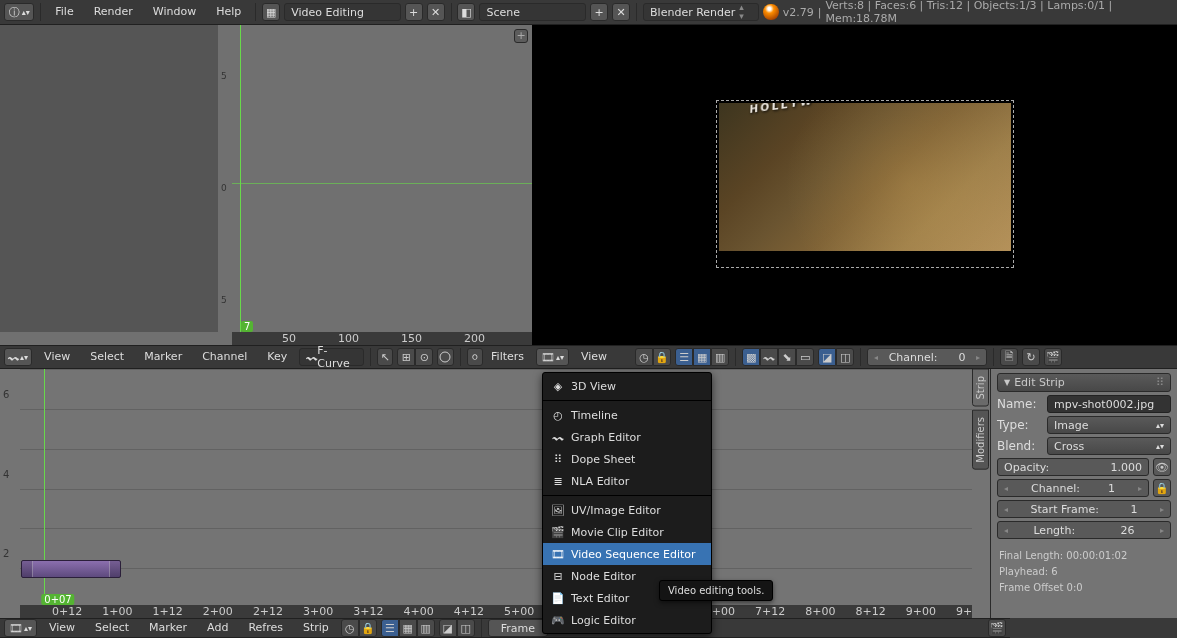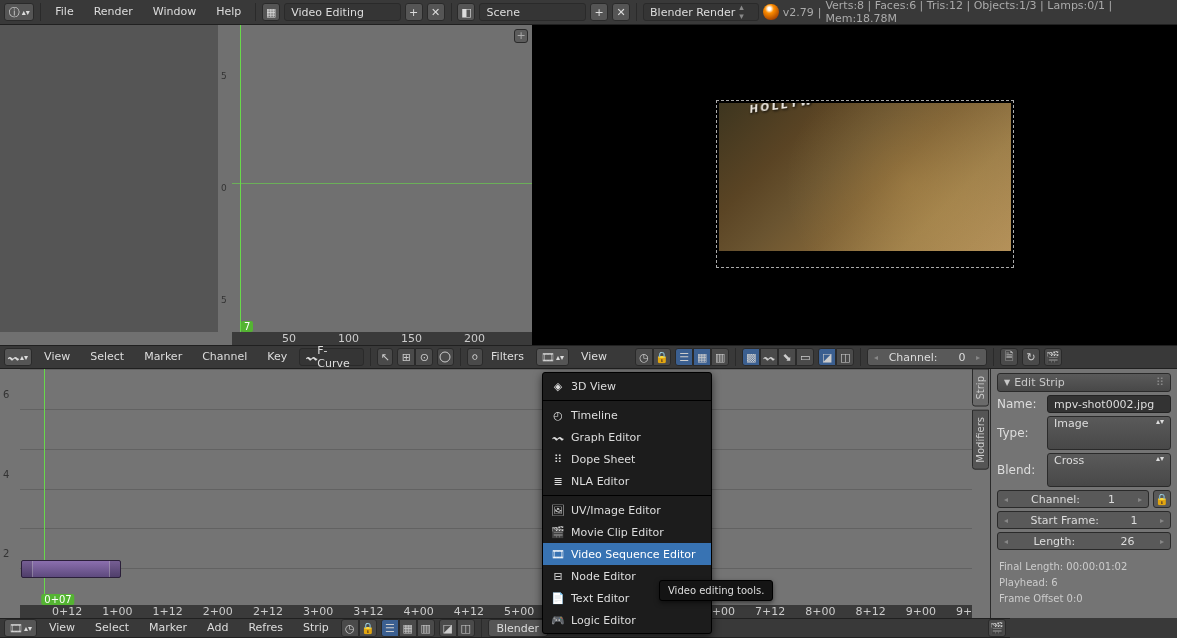--- a/index.html
+++ b/index.html
@@ -71,21 +71,21 @@
 .seq-play{position:absolute; top:0; bottom:0; width:1px; background:#68d94a;}
 .seq-fbadge{position:absolute; bottom:13px; background:#54b432; color:#fff; padding:0 3px; border-radius:2px; font-size:10px; transform:translateX(-50%);}
 
 
 .props{ flex:0 0 187px; background:#747474; border-left:1px solid #2a2a2a; padding:4px 6px; display:flex; flex-direction:column; gap:3px; overflow:hidden;}
 .panel-hdr{ background:linear-gradient(#5a5a5a,#484848); border:1px solid #2a2a2a; border-radius:3px; padding:2px 6px; display:flex; align-items:center; gap:4px; cursor:pointer;}
 .panel-hdr .tri{font-size:8px;}
 .prop-row{display:flex; align-items:center; gap:4px;}
 .prop-lbl{flex:0 0 46px; font-size:12px; color:#ddd;}
 .prop-inp{ flex:1; height:18px; background:#333; border:1px solid #222; border-radius:3px; padding:0 6px; display:flex; align-items:center; color:#ddd; cursor:text;}
-.prop-sel{ flex:1; height:34px; background:linear-gradient(#5a5a5a,#484848); border:1px solid #2a2a2a; border-radius:3px; padding:0 6px; display:flex; align-items:flex-start; justify-content:space-between; color:#ddd; cursor:pointer;}
+.prop-sel{ flex:1; height:18px; background:linear-gradient(#5a5a5a,#484848); border:1px solid #2a2a2a; border-radius:3px; padding:0 6px; display:flex; align-items:center; justify-content:space-between; color:#ddd; cursor:pointer;}
 .num-field{ height:18px; background:#595959; border:1px solid #2a2a2a; border-radius:3px; padding:0 6px; display:flex; align-items:center; justify-content:space-between; color:#ddd; cursor:ew-resize; font-size:10px;}
 .num-field .arr{color:#888;font-size:8px;}
 .eye{width:18px;height:18px;background:#595959;border:1px solid #2a2a2a;border-radius:3px;display:flex;align-items:center;justify-content:center;cursor:pointer;}
 .info-txt{font-size:10px; color:#ccc; padding:1px 2px;}
 
 
 .btm-hdr{ top:auto; bottom:0; height:20px; width:1010px; right:auto;}
 .btm-hdr .menu-item{font-size:11px;}
 
 
@@ -297,20 +297,27 @@
       </div>
     <div class="prop-row">
         <span class="prop-lbl">Blend:</span>
         <div class="prop-sel">
           <span>Cross</span>
           <span style="font-size:8px">▴▾</span>
         </div>
       </div>
     <div class="prop-row">
       <div class="num-field num-wide">
+          <span>Opacity:</span>
+          <span>1.000</span>
+        </div>
+      <div class="eye">👁</div>
+    </div>
+    <div class="prop-row">
+      <div class="num-field num-wide">
           <span class="arr">◂</span>
           <span><span>Channel:</span>&nbsp;&nbsp;&nbsp;&nbsp;&nbsp;&nbsp;&nbsp;&nbsp;<span>1</span></span>
           <span class="arr">▸</span>
         </div>
       <div class="eye">🔒</div>
     </div>
     <div class="num-field">
         <span class="arr">◂</span>
         <span><span>Start Frame:</span>&nbsp;&nbsp;&nbsp;&nbsp;&nbsp;&nbsp;&nbsp;&nbsp;&nbsp;<span>1</span></span>
         <span class="arr">▸</span>
@@ -343,21 +350,21 @@
       <div class="tog act">☰</div>
       <div class="tog">▦</div>
       <div class="tog">▥</div>
     </div>
   <div class="group">
       <div class="tog">◪</div>
       <div class="tog">◫</div>
     </div>
   <div class="divider"></div>
   <div class="icon-btn" style="width:60px">
-      <span>Blender</span>
+      <span>Frame</span>
     </div>
   <div style="flex:1"></div>
   <div class="tog">🎬</div>
 </div>
 
 <div class="ctx-menu">
   <div class="ctx-item">
       <span class="ctx-ico">◈</span>
       <span>3D View</span>
     </div>

